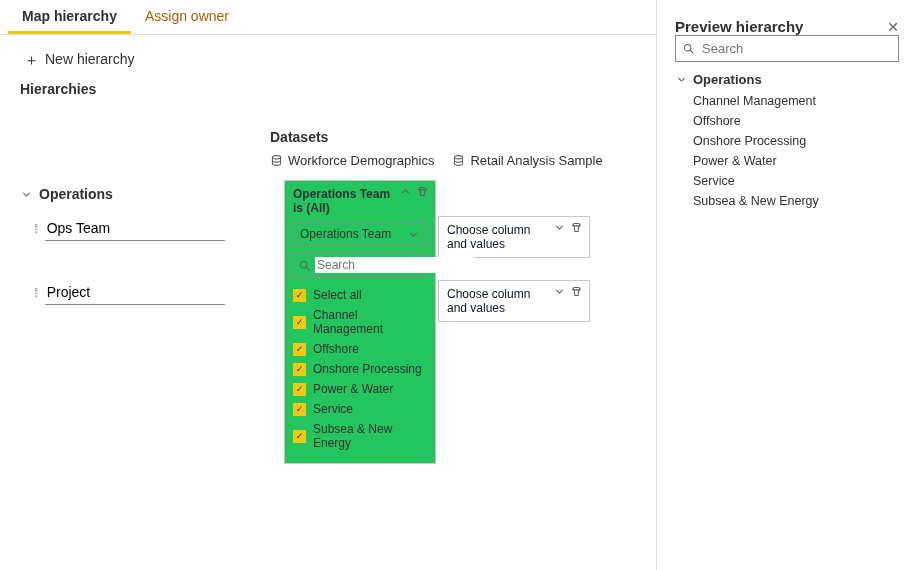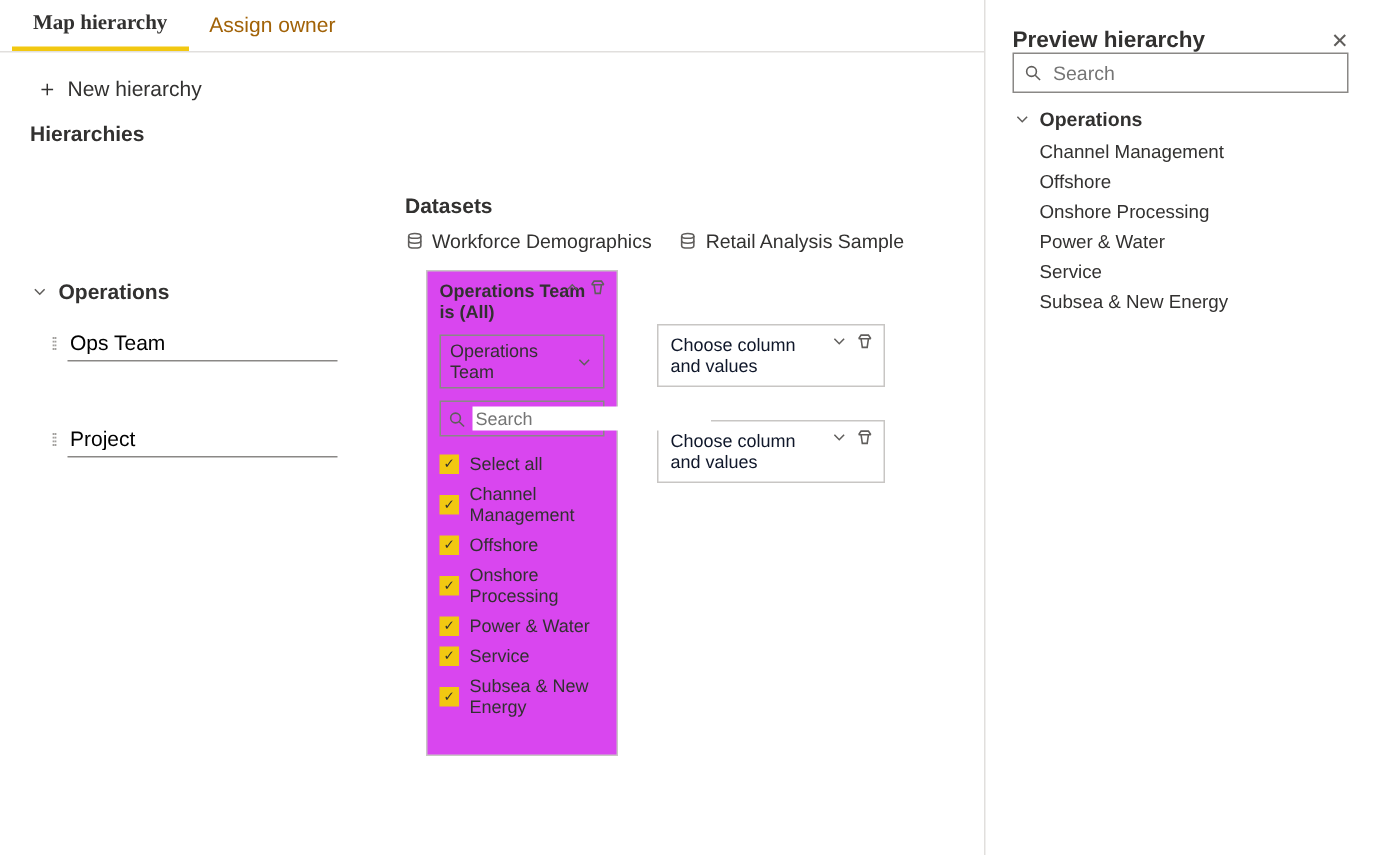--- a/index.html
+++ b/index.html
@@ -3,21 +3,21 @@
 <meta charset="utf-8">
 <style>
   * { box-sizing: border-box; }
   html, body { margin:0; padding:0; font-family: "Segoe UI", Arial, sans-serif; font-size:13px; color:#323130; }
   body { width:917px; height:570px; display:flex; background:#fff; }
 
   
   .left { flex:1; border-right:1px solid #e1dfdd; display:flex; flex-direction:column; position:relative; }
   .tabs { display:flex; border-bottom:1px solid #e1dfdd; padding:0 8px; }
   .tab { padding:8px 14px 7px; cursor:pointer; font-size:14px; color:#a16207; }
-  .tab.active { font-weight:600; color:#323130; border-bottom:3px solid #f2c811;font-family:Liberation Serif, serif; }
+  .tab.active { font-weight:600; color:#323130; border-bottom:3px solid #f2c811; }
 
   .content { padding:14px 20px 0 20px; flex:1; overflow:auto; }
   .newh { display:flex; align-items:center; gap:6px; font-size:14px; padding:2px 4px; cursor:pointer; margin-bottom:12px; }
   .plus { font-size:15px; line-height:1; }
 
   .headrow { display:flex; margin-bottom:8px; }
   .col-h { width:250px; font-weight:600; font-size:14px; }
   .col-d { font-weight:600; font-size:14px;margin-top:48px; }
   .ds-row { display:flex; margin-left:250px; gap:18px; margin-bottom:18px; }
   .ds-item { display:flex; align-items:center; gap:5px; font-size:13px; }
@@ -32,21 +32,21 @@
 
   .card { width:152px; border:1px solid #c8c6c4; padding:6px 8px; font-size:12px; background:#fff; position:relative; }
   .card .ctl { position:absolute; top:4px; right:6px; display:flex; gap:4px; color:#605e5c; font-size:11px; }
   .card .ctl span { cursor:pointer; }
   .card .title { font-weight:600; }
   .card.plain .title { font-weight:400; color:#0f172a; }
 
   .select { margin-top:8px; width:100%; border:1px solid #8a8886; padding:3px 6px; font-size:12px; display:flex; justify-content:space-between; align-items:center; cursor:pointer; }
 
   
-  .dd { position:absolute; left:284px; top:180px; width:128px; border:1px solid #c8c6c4; background:#d946ef; padding:6px 8px 22px; font-size:12px; box-shadow:0 0 0 rgba(0,0,0,0); }
+  .dd { position:absolute; left:284px; top:180px; width:152px; border:1px solid #c8c6c4; background:#22c55e; padding:6px 8px 10px; font-size:12px; box-shadow:0 0 0 rgba(0,0,0,0); }
   .dd .ctl { position:absolute; top:4px; right:6px; display:flex; gap:4px; color:#605e5c; font-size:11px; }
   .dd .title { font-weight:600; }
   .dd .srch { margin-top:8px; width:100%; border:1px solid #8a8886; padding:3px 4px; display:flex; align-items:center; gap:4px; }
   .dd .srch input { border:none; outline:none; font-size:12px; flex:1; }
   .dd ul { list-style:none; padding:0; margin:8px 0 0 0; }
   .dd li { display:flex; align-items:center; gap:7px; padding:3px 0; cursor:pointer; }
   .cb { width:13px; height:13px; background:#f2c811; display:flex; align-items:center; justify-content:center; font-size:9px; color:#323130; flex-shrink:0; }
 
   
   .footer { padding:12px 6px 14px; display:flex; gap:12px; border-top:1px solid #fff; }

